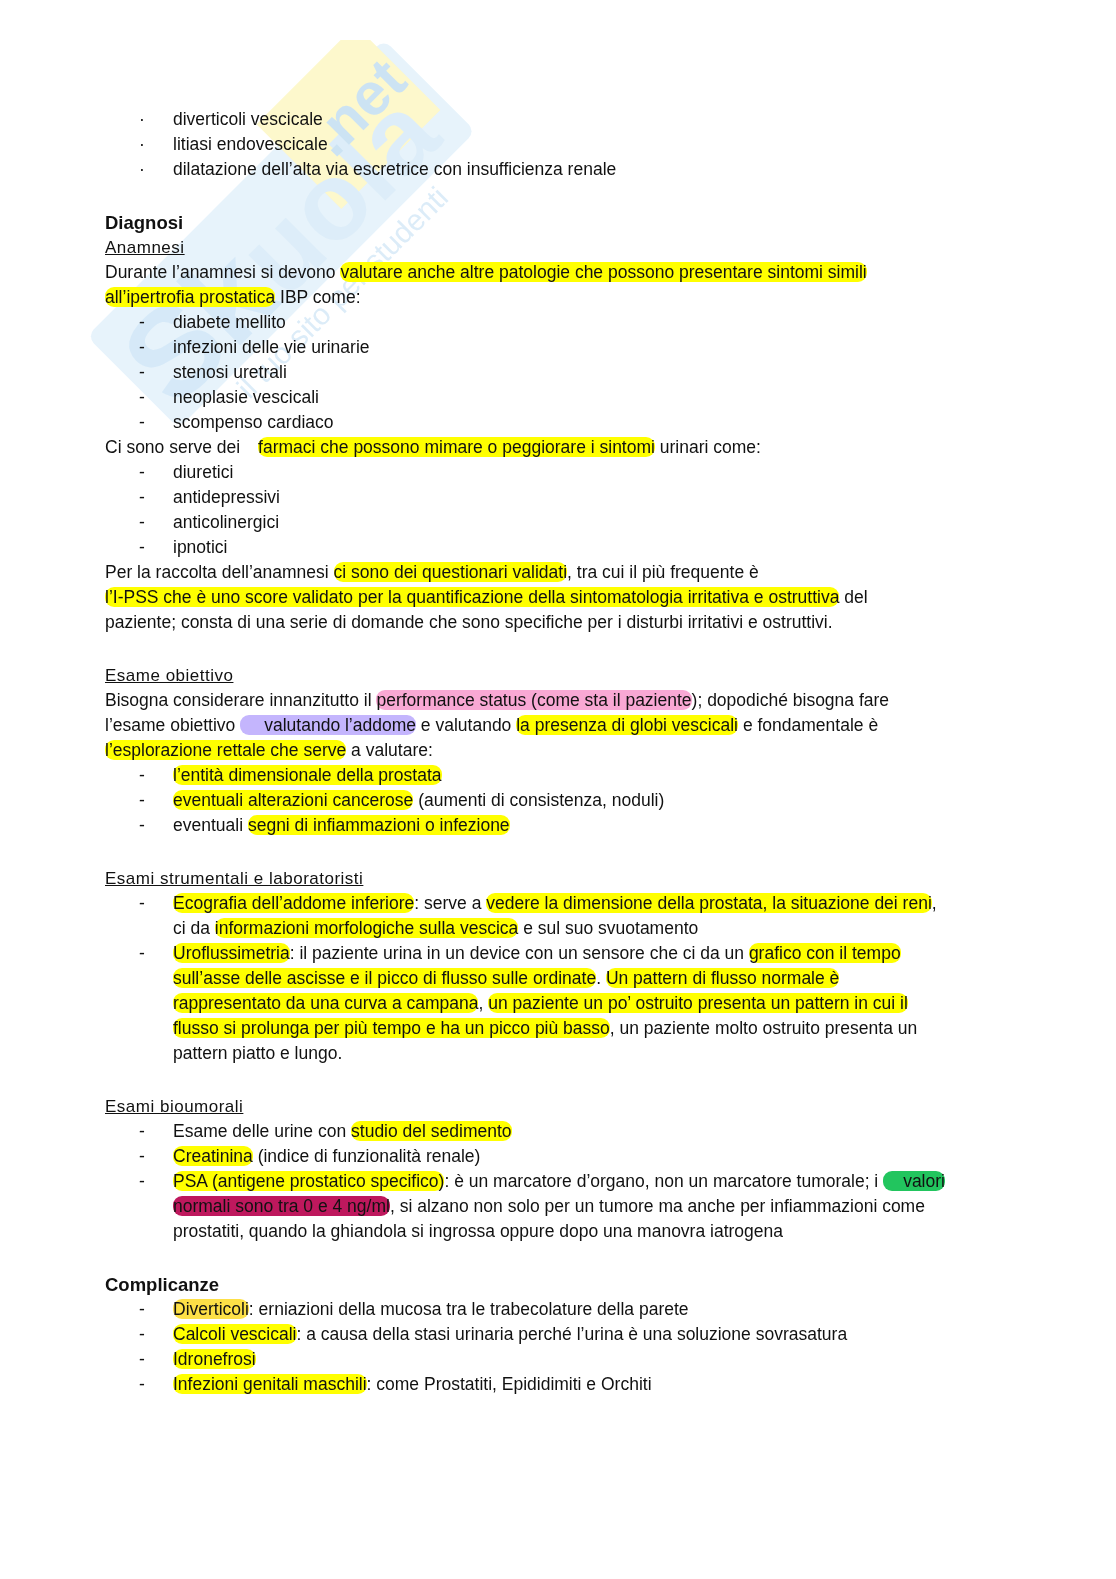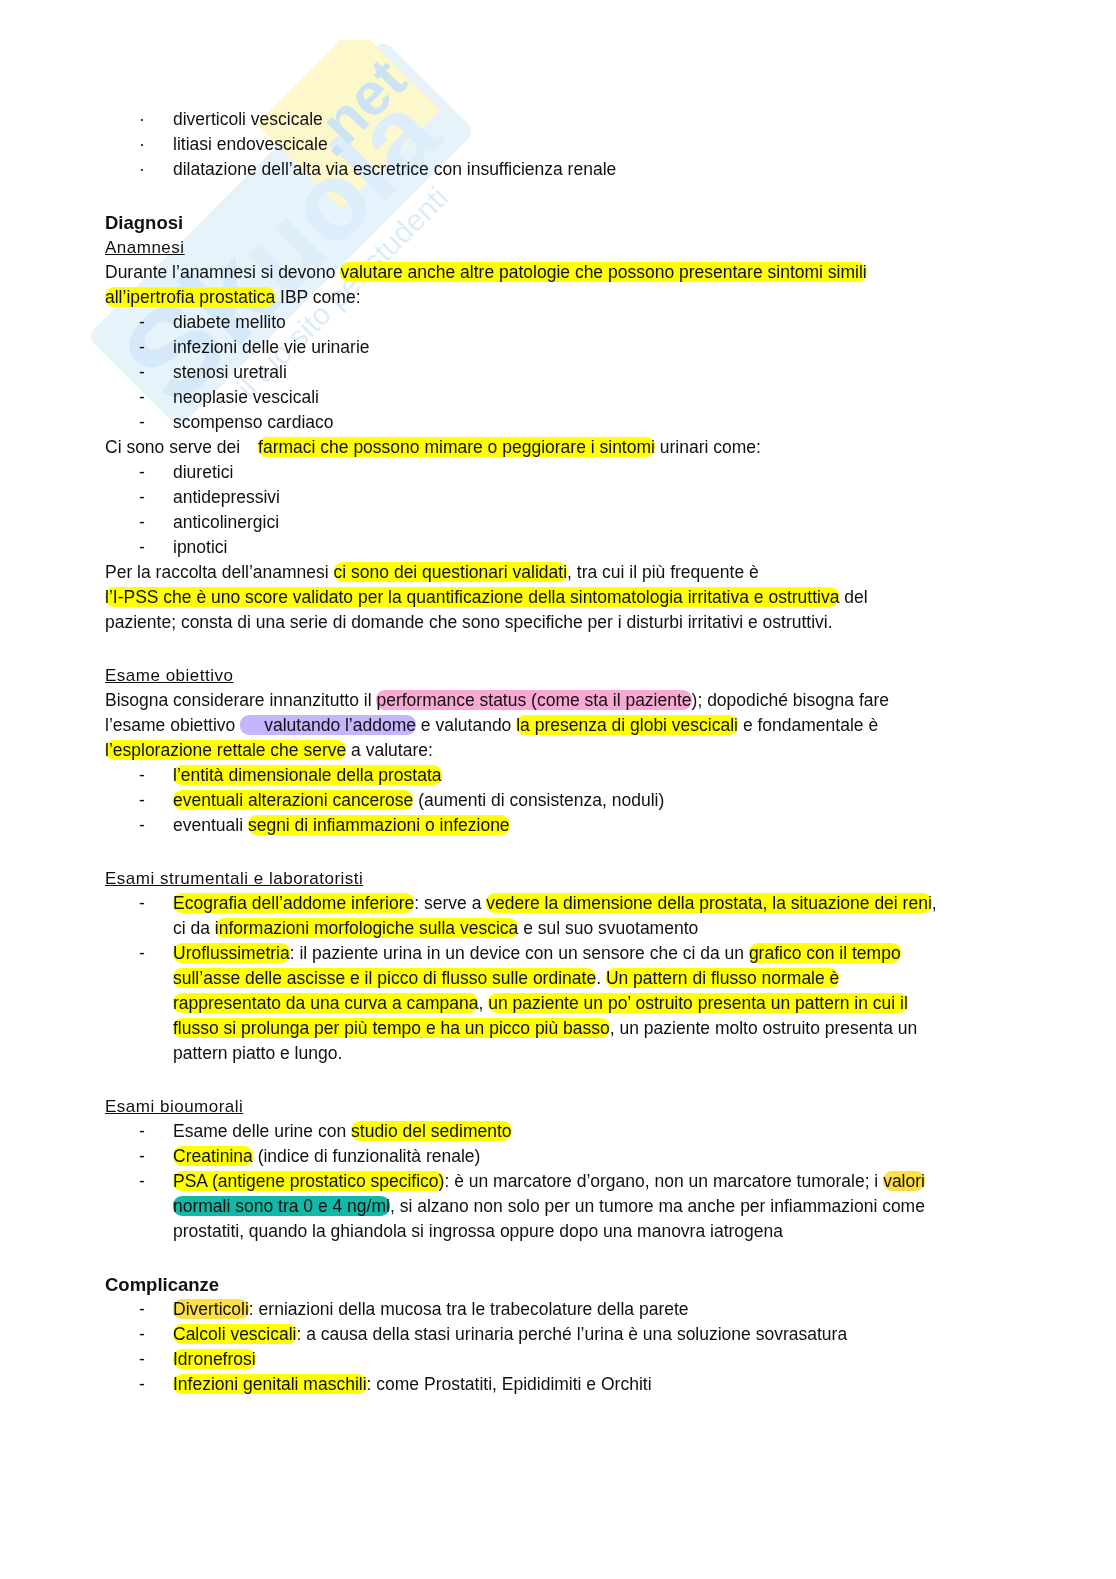--- a/index.html
+++ b/index.html
@@ -101,22 +101,22 @@
       <div class="line li-cont"><span class="hl" style="background: rgb(255, 255, 0);">flusso si prolunga per più tempo e ha un picco più basso</span><span>, un paziente molto ostruito presenta un</span></div>
       <div class="line li-cont"><span>pattern piatto e lungo.</span></div>
     </div>
 
     <div class="gap"></div>
 
     <div class="line h-under">Esami bioumorali</div>
     <div>
       <div class="line li"><span class="bullet">-</span><span><span>Esame delle urine con </span><span class="hl" style="background: rgb(255, 255, 0);">studio del sedimento</span></span></div>
       <div class="line li"><span class="bullet">-</span><span><span class="hl" style="background: rgb(255, 255, 0);">Creatinina</span><span> (indice di funzionalità renale)</span></span></div>
-      <div class="line li"><span class="bullet">-</span><span><span class="hl" style="background: rgb(255, 255, 0);">PSA (antigene prostatico specifico)</span><span>: è un marcatore d’organo, non un marcatore tumorale; i </span><span class="hl" style="background: #fde047;">valori</span></span></div>
-      <div class="line li-cont"><span class="hl" style="background: #14b8a6;">normali sono tra 0 e 4 ng/ml</span><span>, si alzano non solo per un tumore ma anche per infiammazioni come</span></div>
+      <div class="line li"><span class="bullet">-</span><span><span class="hl" style="background: rgb(255, 255, 0);">PSA (antigene prostatico specifico)</span><span>: è un marcatore d’organo, non un marcatore tumorale; i </span><span class="hl" style="background: #22c55e; padding-left: 20px;">valori</span></span></div>
+      <div class="line li-cont"><span class="hl" style="background: #be185d;">normali sono tra 0 e 4 ng/ml</span><span>, si alzano non solo per un tumore ma anche per infiammazioni come</span></div>
       <div class="line li-cont"><span>prostatiti, quando la ghiandola si ingrossa oppure dopo una manovra iatrogena</span></div>
     </div>
 
     <div class="gap"></div>
 
     <div class="line h-bold">Complicanze</div>
     <div>
       <div class="line li"><span class="bullet">-</span><span><span class="hl" style="background: #fde047;">Diverticoli</span><span>: erniazioni della mucosa tra le trabecolature della parete</span></span></div>
       <div class="line li"><span class="bullet">-</span><span><span class="hl" style="background: rgb(255, 255, 0);">Calcoli vescicali</span><span>: a causa della stasi urinaria perché l’urina è una soluzione sovrasatura</span></span></div>
       <div class="line li"><span class="bullet">-</span><span><span class="hl" style="background: rgb(255, 255, 0);">Idronefrosi</span></span></div>

